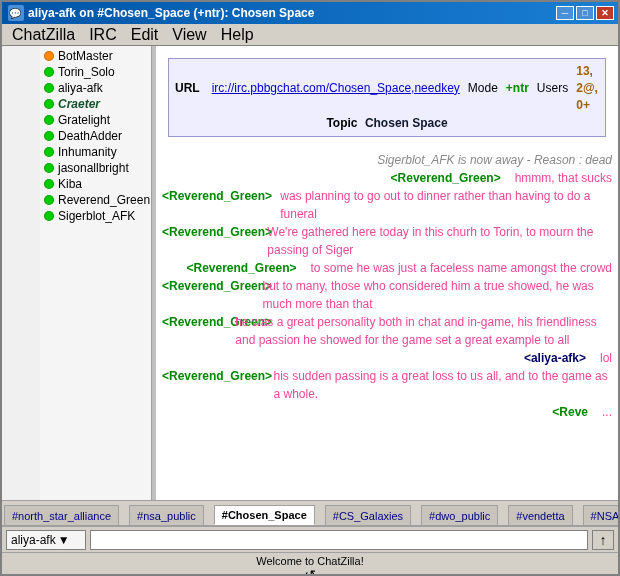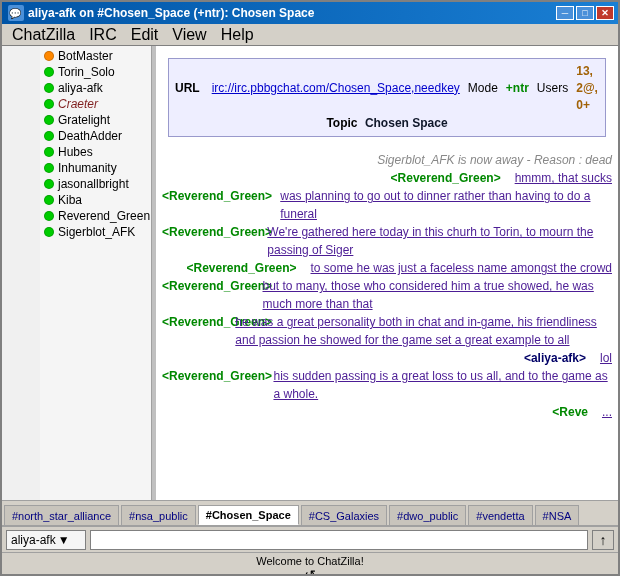--- a/index.html
+++ b/index.html
@@ -175,23 +175,22 @@
       justify-content: flex-end;
     }
     .msg-nick {
       color: #008800;
       font-weight: bold;
       white-space: nowrap;
       margin-right: 14px;
       min-width: 0;
     }
     .msg-text {
-      color: #4c1d95;
+      color: #ec4899;
       word-break: break-word;
-      text-decoration: underline;
     }
     .msg-system {
       color: #888;
       font-style: italic;
       padding-left: 10px;
     }
     .msg-nick.self { color: #000066; }
 
     
     .messages::-webkit-scrollbar { width: 10px; }
@@ -200,21 +199,21 @@
 
     
     .tabs-bar {
       background: #d4d0c8;
       border-top: 1px solid #a0a0a0;
       border-bottom: 1px solid #a0a0a0;
       display: flex;
       align-items: flex-end;
       padding: 2px 2px 0 2px;
       height: 26px;
-      gap: 2px;
+      gap: 10px;
       overflow: hidden;
     }
     .tab {
       padding: 2px 7px;
       font-size: 11px;
       border: 1px solid #a0a0a0;
       border-bottom: none;
       background: #c8c4bc;
       cursor: pointer;
       white-space: nowrap;
@@ -335,33 +334,29 @@
       <div class="sidebar-item">
         <span class="status-dot dot-green"></span>
         <span>Torin_Solo</span>
       </div>
       <div class="sidebar-item">
         <span class="status-dot dot-green"></span>
         <span>aliya-afk</span>
       </div>
       <div class="sidebar-item">
         <span class="status-dot dot-green"></span>
-        <span style="font-style: italic; color: #7f1d1d;">Craeter</span>
+        <span style="font-style: italic; color: #14532d; font-weight: bold;">Craeter</span>
       </div>
       <div class="sidebar-item">
         <span class="status-dot dot-green"></span>
         <span>Gratelight</span>
       </div>
       <div class="sidebar-item">
         <span class="status-dot dot-green"></span>
         <span>DeathAdder</span>
-      </div>
-      <div class="sidebar-item">
-        <span class="status-dot dot-green"></span>
-        <span>Hubes</span>
       </div>
       <div class="sidebar-item">
         <span class="status-dot dot-green"></span>
         <span>Inhumanity</span>
       </div>
       <div class="sidebar-item">
         <span class="status-dot dot-green"></span>
         <span>jasonallbright</span>
       </div>
       <div class="sidebar-item">

